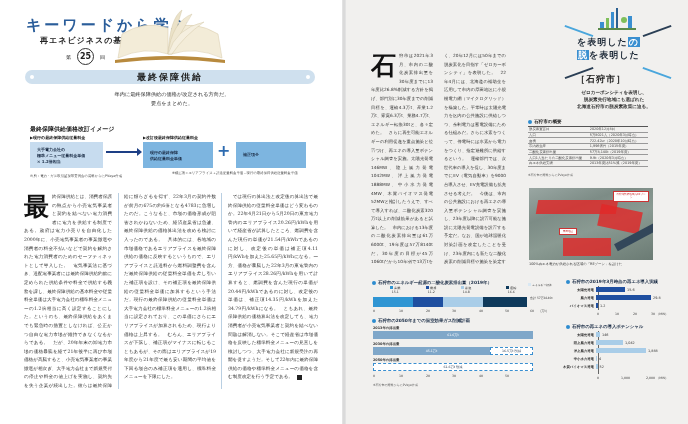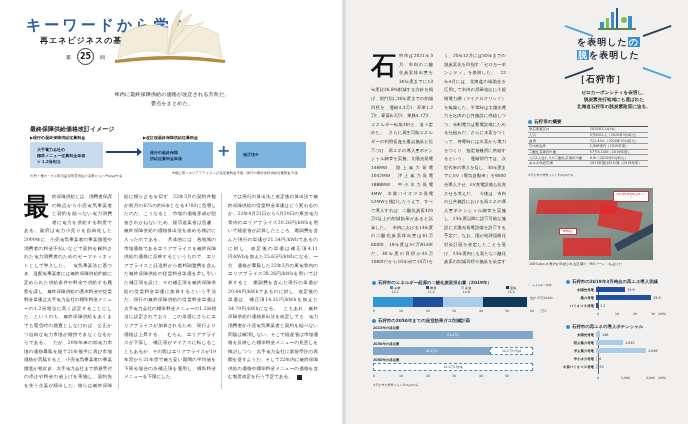--- a/index.html
+++ b/index.html
@@ -89,20 +89,25 @@
     </div>
     <svg class="book" viewBox="0 0 120 56">
       <path d="M5 52 Q60 44 115 52 L115 55 Q60 48 5 55 Z" fill="#b88a3e"></path>
       <path d="M8 50 Q35 38 58 46 L58 20 Q35 12 12 26 Z" fill="#f3ecd8" stroke="#d7c9a8" stroke-width="0.5"></path>
       <path d="M112 50 Q85 38 62 46 L62 20 Q85 12 108 26 Z" fill="#f3ecd8" stroke="#d7c9a8" stroke-width="0.5"></path>
       <path d="M58 46 Q60 10 72 2 Q66 20 62 46 Z" fill="#ebe2c8" stroke="#cdbf9d" stroke-width="0.4"></path>
       <path d="M58 46 Q62 14 82 6 Q70 24 62 46 Z" fill="#f0e8d2" stroke="#cdbf9d" stroke-width="0.4"></path>
       <path d="M58 46 Q66 20 94 14 Q74 28 62 46 Z" fill="#f5efdf" stroke="#cdbf9d" stroke-width="0.4"></path>
     </svg>
 
+    <div class="title-bar">
+      <span class="dot" style="left:5px"></span>
+      <span class="t">最終保障供給</span>
+      <span class="dot" style="right:5px"></span>
+    </div>
     <div class="lead">
       <div>年内に最終保障供給の価格が改定される方向だ。</div>
       <div>要点をまとめた。</div>
     </div>
 
     <div class="fig-title">最終保障供給価格改訂イメージ</div>
     <div class="fig-cap" style="left:30px; top:135px;">▶現行の最終保障供給従量料金</div>
     <div class="fig-cap" style="left:143px; top:135px;">▶改訂後最終保障供給従量料金</div>
     <div class="box light" style="left:30px; top:142px; width:73px; height:26px;">
       <div>大手電力会社の</div>

